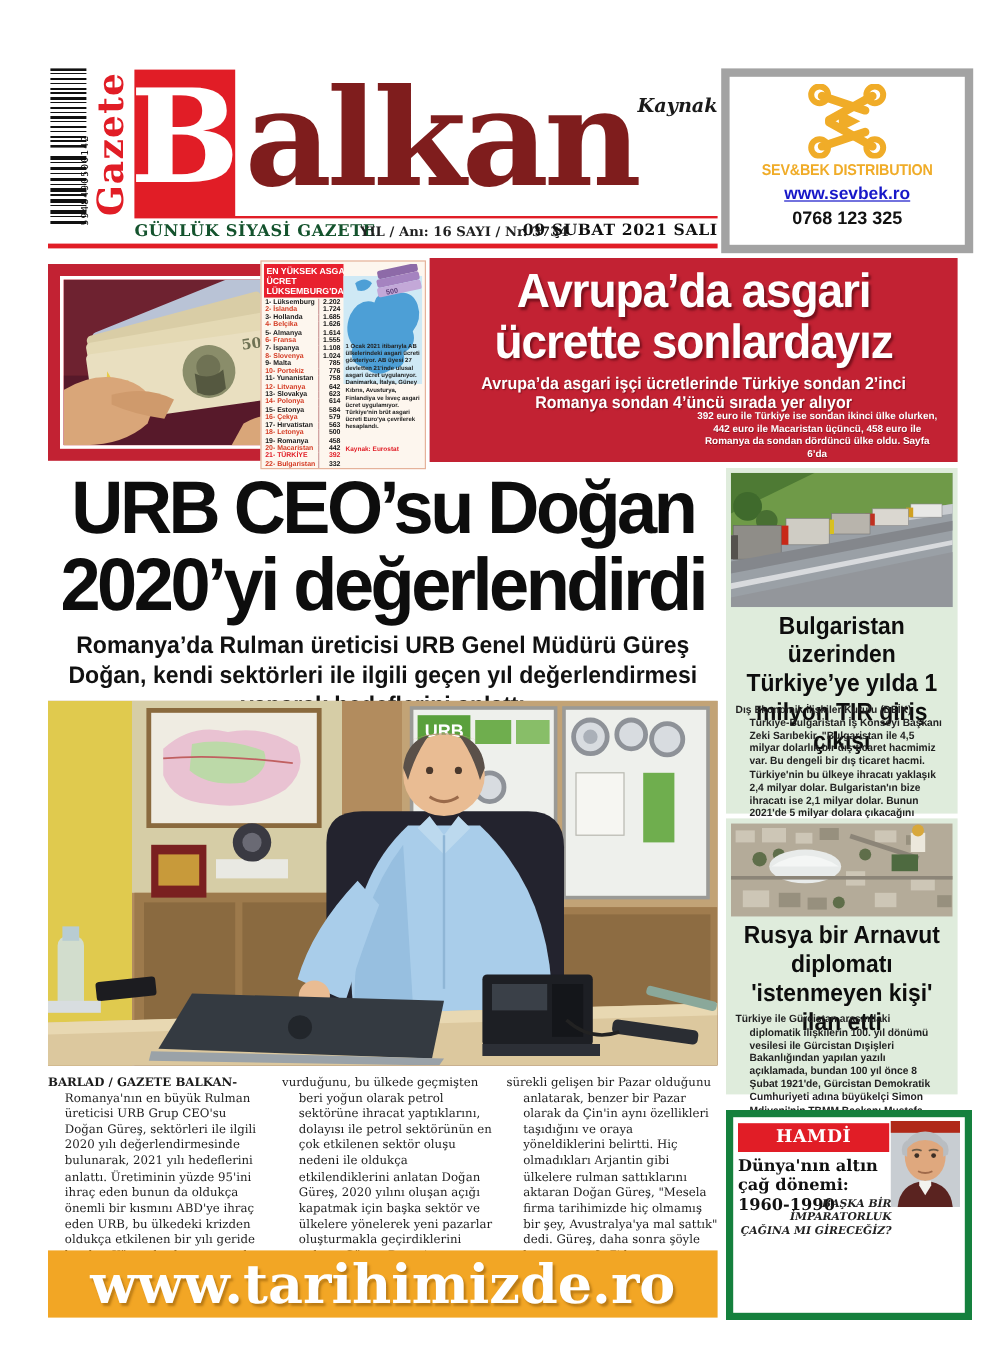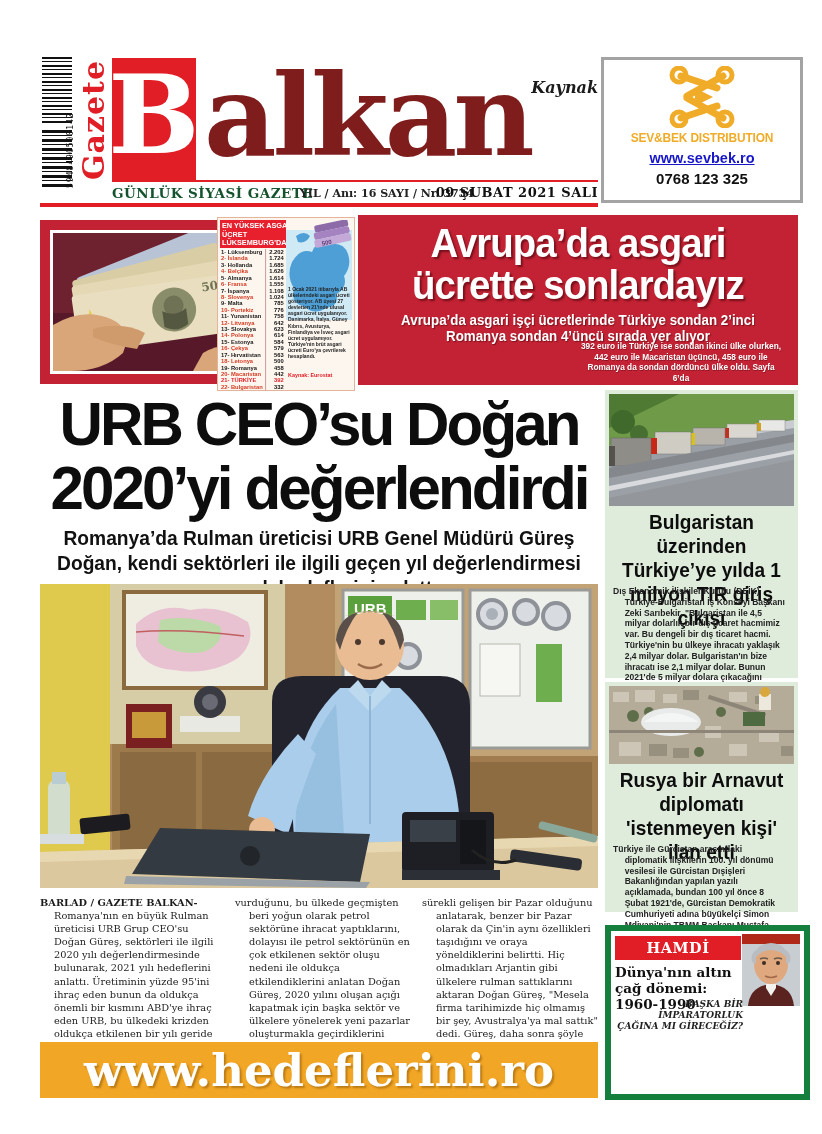--- a/index.html
+++ b/index.html
@@ -27,21 +27,21 @@
   .mast-underline{left:112px;top:180px;width:486px;height:2px;background:#e11d26;}
   .tagline{left:112px;top:185px;width:220px;font-family:"DejaVu Serif",serif;font-weight:bold;
     font-size:13.5px;color:#14532d;letter-spacing:.5px;}
   .issue{left:300px;top:187px;width:180px;font-family:"DejaVu Serif",serif;font-weight:bold;
     font-size:11px;color:#222;}
   .edition-date{left:430px;top:185px;width:168px;text-align:right;font-family:"DejaVu Serif",serif;
     font-weight:bold;font-size:13px;color:#111;letter-spacing:.5px;}
   .mast-rule{left:40px;top:203px;width:558px;height:4px;background:#e11d26;}
 
   
-  .sevbek{left:601px;top:57px;width:196px;height:140px;border:3px solid #a3a3a3;background:#fff;text-align:center;}
+  .sevbek{left:601px;top:57px;width:196px;height:140px;border:7px solid #a3a3a3;background:#fff;text-align:center;}
   .sevbek-logo{position:absolute;left:63px;top:6px;width:70px;height:62px;}
   .sevbek-name{position:absolute;left:0;top:70px;width:100%;color:#f0ac28;font-weight:bold;
     font-size:13px;letter-spacing:-.2px;transform:scaleX(.92);}
   .sevbek-web{position:absolute;left:0;top:90px;width:100%;color:#1717c8;font-weight:bold;
     font-size:14.5px;text-decoration:underline;}
   .sevbek-phone{position:absolute;left:0;top:110px;width:100%;color:#111;font-weight:bold;font-size:15px;}
 
   
   .banner{left:358px;top:215px;width:440px;height:170px;background:#c22233;color:#fff;}
   .banner-h{position:absolute;left:0;width:100%;text-align:center;font-weight:bold;
@@ -393,21 +393,21 @@
     </div>
     <div class="bcol c2">
       <p>vurduğunu, bu ülkede geçmişten beri yoğun olarak petrol sektörüne ihracat yaptıklarını, dolayısı ile petrol sektörünün en çok etkilenen sektör oluşu nedeni ile oldukça etkilendiklerini anlatan Doğan Güreş, 2020 yılını oluşan açığı kapatmak için başka sektör ve ülkelere yönelerek yeni pazarlar oluşturmakla geçirdiklerini anlattı. Güreş, Rusya'nın kendileri için yepyeni ve</p>
     </div>
     <div class="bcol c3">
       <p>sürekli gelişen bir Pazar olduğunu anlatarak, benzer bir Pazar olarak da Çin'in aynı özellikleri taşıdığını ve oraya yöneldiklerini belirtti. Hiç olmadıkları Arjantin gibi ülkelere rulman sattıklarını aktaran Doğan Güreş, "Mesela firma tarihimizde hiç olmamış bir şey, Avustralya'ya mal sattık" dedi. Güreş, daha sonra şöyle konuştu sayfa 7'de</p>
     </div>
   </div>
 
   <div class="abs site-banner">
-    <span>www.hedeflerini.ro</span>
+    <span>www.tarihimizde.ro</span>
   </div>
 
   <div class="abs rail-card card1">
     <div class="rail-photo" style="height:112px;">
       <svg width="185" height="112" viewBox="0 0 185 112">
         <rect width="185" height="112" fill="#9aa0a6"></rect>
         <path d="M0 0 L185 0 L185 26 L0 52 Z" fill="#6f9a48"></path>
         <path d="M0 0 L70 0 L0 34 Z" fill="#4e7a34"></path>
         <circle cx="14" cy="28" r="12" fill="#3f6a2c"></circle>
           <circle cx="30" cy="40" r="9" fill="#486f32"></circle>

